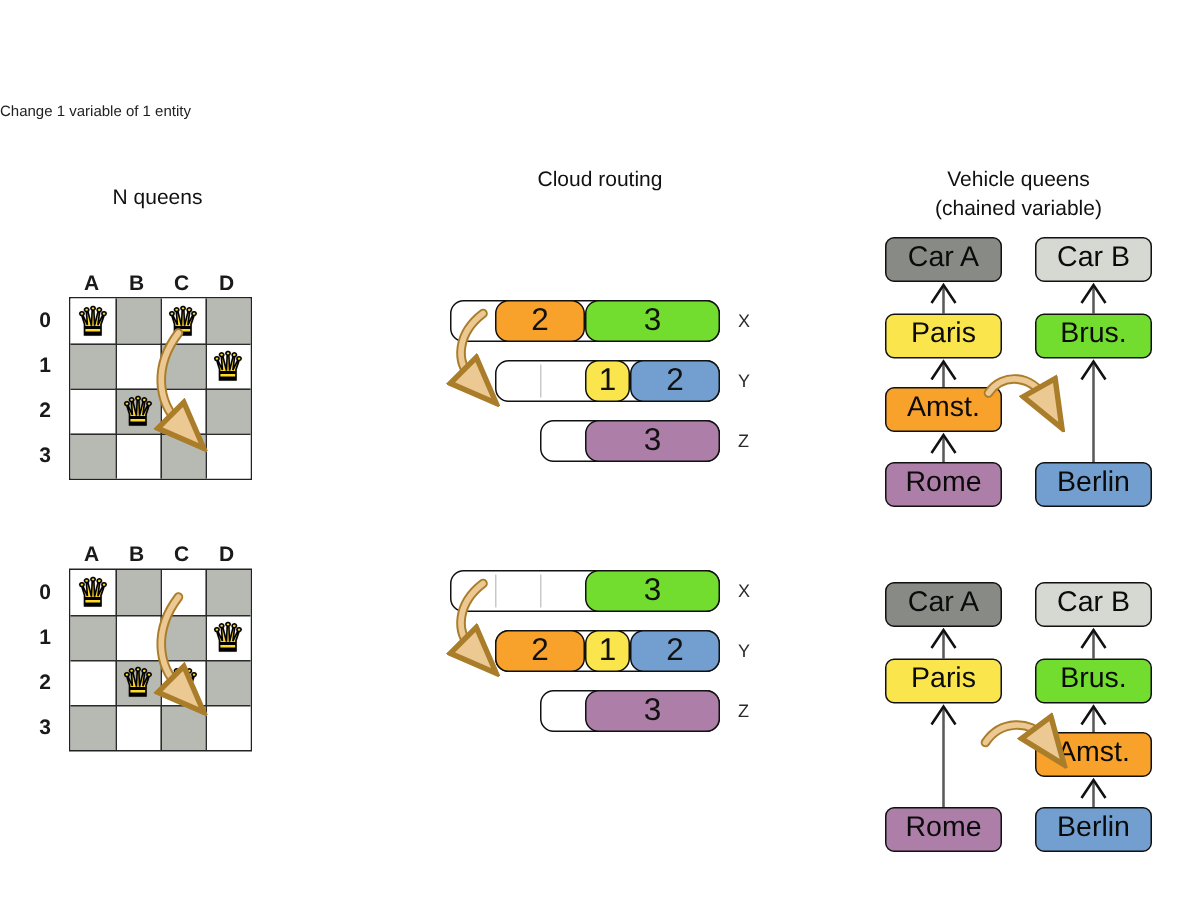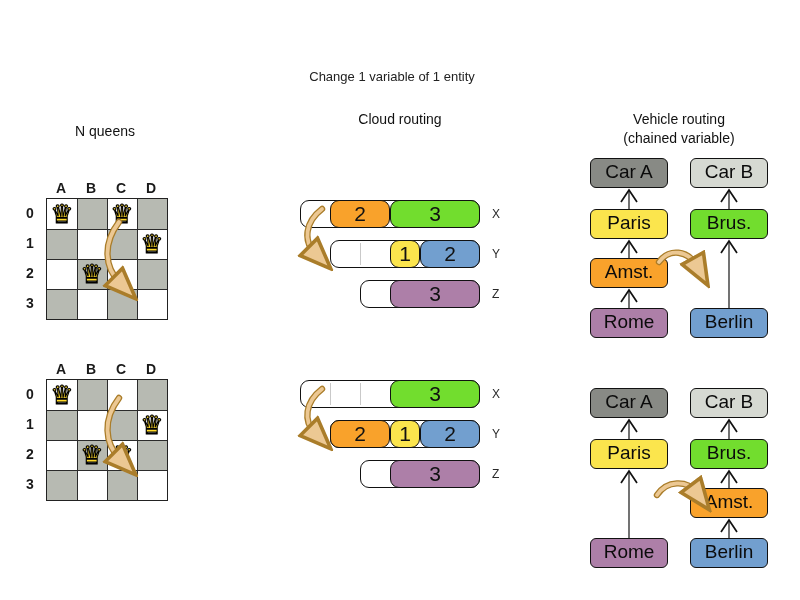--- a/index.html
+++ b/index.html
@@ -1,21 +1,21 @@
 <!DOCTYPE html>
 <html><head>
 <meta charset="utf-8">
 <style>
   html,body{margin:0;padding:0;background:#fff;}
   #app{position:relative;width:800px;height:600px;background:#ffffff;overflow:hidden;
        font-family:"Liberation Sans","DejaVu Sans",sans-serif;color:#111;}
   .title{position:absolute;left:0;top:33px;width:784px;text-align:center;
          font-size:31px;color:#000;}
-  .subtitle{position:absolute;left:0;top:69px;width:784px;text-align:center;
-            font-size:13px;color:#222;}
+  .subtitle{position:absolute;left:0;top:69px;width:784px;text-align:left;
+            font-size:10px;color:#222;}
   .col-header{position:absolute;font-size:14px;color:#111;text-align:center;line-height:19px;}
   .layer{position:absolute;left:0;top:0;width:800px;height:600px;}
   #chain-layer{z-index:1;}
   #content{position:absolute;left:0;top:0;width:800px;height:600px;z-index:2;}
   #arrow-layer{z-index:3;pointer-events:none;}
   
   .board{position:absolute;border:1px solid #222;box-sizing:content-box;background:#fff;}
   .cell{position:absolute;width:30px;height:30px;}
   .gridline{position:absolute;background:#2b2b2b;}
   .board-label{position:absolute;font-size:14px;font-weight:600;color:#1a1a1a;
@@ -36,21 +36,21 @@
 </style>
 </head>
 <body>
 
 <div id="app">
   <div class="subtitle">Change 1 variable of 1 entity</div>
 
   <div class="col-header" style="left:25px;top:122px;width:160px;">N queens</div>
   <div class="col-header" style="left:310px;top:110px;width:180px;">Cloud routing</div>
   <div class="col-header" style="left:589px;top:110px;width:180px;">
-    <div>Vehicle routing</div>
+    <div>Vehicle queens</div>
     <div>(chained variable)</div>
   </div>
 
   <svg id="chain-layer" class="layer">
       <g>
         <line x1="629" y1="308" x2="629" y2="290" stroke="#5a5a5a" stroke-width="1.7"></line>
         <polyline points="621,302 629,290 637,302" fill="none" stroke="#111111" stroke-width="1.7"></polyline>
       </g>
       <g>
         <line x1="629" y1="258" x2="629" y2="241" stroke="#5a5a5a" stroke-width="1.7"></line>

